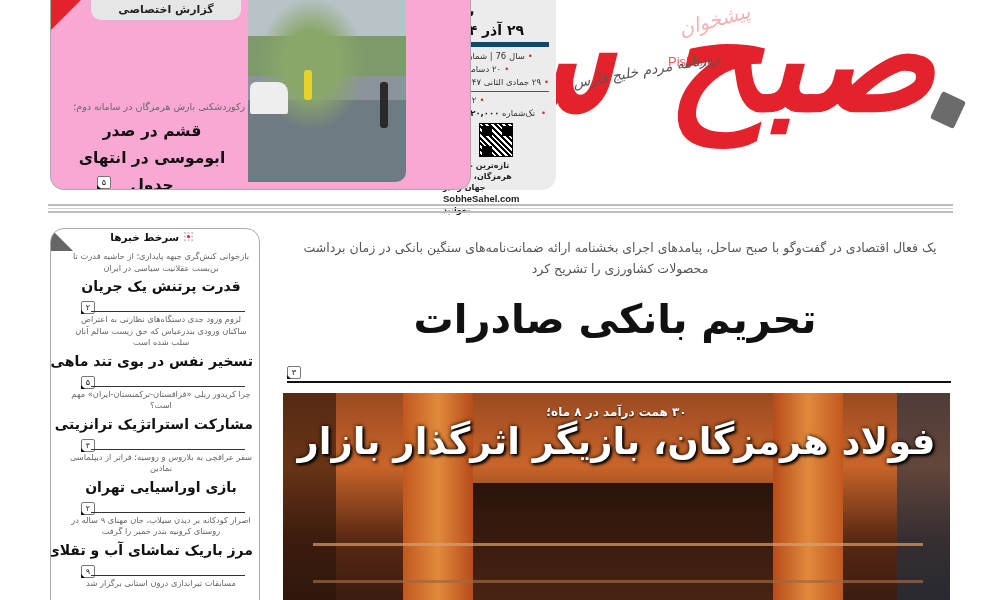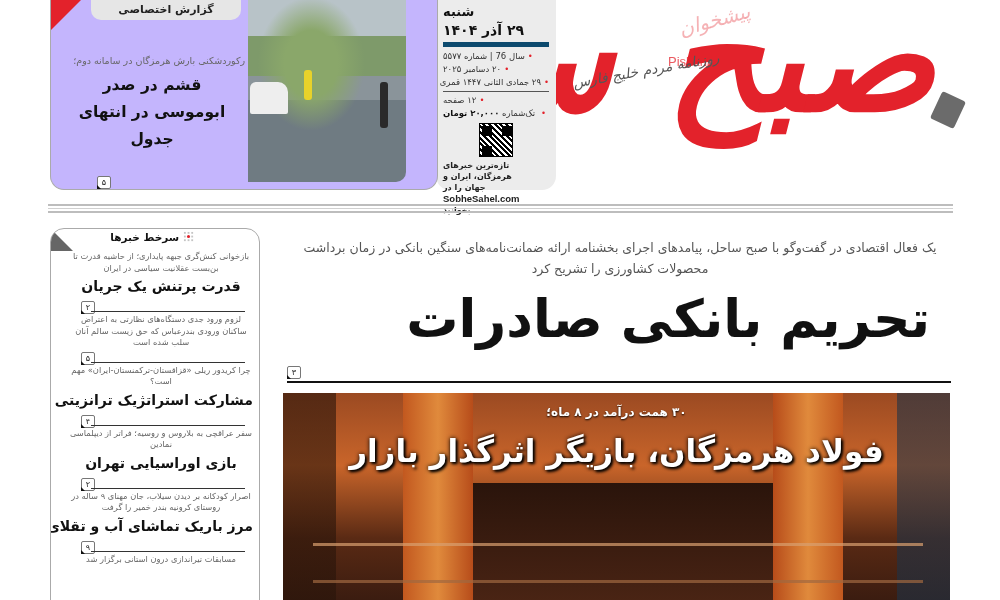--- a/index.html
+++ b/index.html
@@ -44,56 +44,56 @@
         linear-gradient(#000,#000) 2px 22px/10px 10px no-repeat,
         repeating-linear-gradient(45deg,#000 0 2px,#fff 2px 4px);
       border: 1px solid #000; }
     .qr-wrap { height: 40px; display: flex; justify-content: center; align-items: center; }
     .qr-wrap .qr { float: none; margin: 0; }
     .datebox .promo { font-size: 8px; line-height: 11px; font-weight: bold; color: #222; }
     .datebox .site { font-family: "Liberation Sans", sans-serif; font-weight: bold; font-size: 9.5px; direction: ltr; display: inline-block; }
 
     
     .report {
-      position: absolute; left: 50px; top: 0; width: 388px; height: 190px;
-      border: 1px solid #aaa; border-top: none; border-radius: 0 0 14px 14px; background: #c4b5fd; overflow: hidden;
+      position: absolute; left: 50px; top: 0; width: 421px; height: 190px;
+      border: 1px solid #aaa; border-top: none; border-radius: 0 0 14px 14px; background: #f9a8d4; overflow: hidden;
     }
     .report-corner { position: absolute; left: 0; top: 0; width: 0; height: 0; border-top: 30px solid #e3222b; border-right: 30px solid transparent; }
     .report-tag { position: absolute; left: 40px; top: 0; width: 150px; height: 20px; background: #e6e6e6; border-radius: 0 0 10px 10px;
       font-size: 11px; font-weight: bold; text-align: center; line-height: 20px; color: #222; }
     .report-photo { position: absolute; left: 197px; top: 0; width: 158px; height: 182px; border-radius: 0 0 10px 0;
       background:
         radial-gradient(ellipse at 40% 35%, #8aa76a 0 20%, transparent 40%),
         linear-gradient(180deg, #b8c3c8 0 20%, #7e9a6a 20% 42%, #8a949a 42% 55%, #6f7b82 55% 100%); }
     .report-photo .car { position: absolute; left: 2px; top: 82px; width: 38px; height: 32px; background: #eee; border-radius: 6px 10px 2px 2px; }
     .report-photo .person { position: absolute; left: 56px; top: 70px; width: 8px; height: 30px; background: #e8d22a; border-radius: 3px; }
     .report-photo .worker { position: absolute; left: 132px; top: 82px; width: 8px; height: 46px; background: #2a2a2a; border-radius: 3px; }
     .report-text { position: absolute; left: 8px; top: 55px; width: 186px; text-align: center; }
-    .report-kicker { font-size: 9.5px; color: #666; white-space: nowrap; text-align: right; }
+    .report-kicker { font-size: 9.5px; color: #666; white-space: nowrap; text-align: right; margin-top: 46px; }
     .report-title { font-size: 15.5px; font-weight: bold; line-height: 27px; margin-top: 6px; color: #111; }
     .page-ref { position: absolute; width: 14px; height: 13px; border: 1px solid #777; border-radius: 2px; font-size: 8px; line-height: 12px; text-align: center; color: #222; background: #fff; }
     .page-ref::after { content: ""; position: absolute; left: -1px; bottom: -1px; border-bottom: 4px solid #111; border-right: 4px solid transparent; }
 
     
     .lead-kicker { position: absolute; left: 285px; top: 237px; width: 670px; text-align: center; font-size: 12.5px; line-height: 21px; color: #555; }
-    .lead-title { position: absolute; left: 300px; top: 283px; width: 630px; 
-      font-size: 52px; font-weight: bold; line-height: 72px; color: #111; letter-spacing: -1px; white-space: nowrap; }
+    .lead-title { position: absolute; left: 300px; top: 283px; width: 630px; text-align: center;
+      font-size: 40px; font-weight: bold; line-height: 72px; color: #111; letter-spacing: -1px; white-space: nowrap; }
     .lead-rule { position: absolute; left: 287px; top: 381px; width: 664px; height: 2px; background: #111; }
 
     
     .feature { position: absolute; left: 283px; top: 393px; width: 667px; height: 207px; overflow: hidden;
       background:
         linear-gradient(90deg, rgba(40,20,10,0.6) 0 8%, transparent 8% 92%, rgba(30,50,70,0.6) 92% 100%),
         linear-gradient(180deg, #9b4a22 0%, #c9652a 35%, #5a2a14 70%, #3b1c10 100%); }
     .feature .furnace { position: absolute; left: 190px; top: 90px; width: 300px; height: 120px; background: linear-gradient(180deg,#2a140b,#4a2414); }
     .feature .pillar-l { position: absolute; left: 120px; top: 0; width: 70px; height: 207px; background: linear-gradient(90deg,#c2581f,#e08a3c,#b74c1a); }
     .feature .pillar-r { position: absolute; left: 490px; top: 0; width: 70px; height: 207px; background: linear-gradient(90deg,#b74c1a,#e08a3c,#c2581f); }
     .feature .rail { position: absolute; left: 30px; top: 150px; width: 610px; height: 40px; border-top: 3px solid #d9a070; border-bottom: 3px solid #a06840; opacity: 0.7; }
     .feature-kicker { position: absolute; left: 0; top: 12px; width: 100%; text-align: center; font-size: 12px; font-weight: bold; color: #fff; text-shadow: 0 1px 2px #000; }
-    .feature-title { position: absolute; left: 0; top: 40px; width: 100%; text-align: center; font-size: 31px; font-weight: bold; color: #fff;
+    .feature-title { position: absolute; left: 0; top: 27px; width: 100%; text-align: center; font-size: 37px; font-weight: bold; color: #fff;
       text-shadow: 0 0 4px #000, 2px 2px 3px #000; white-space: nowrap; }
 
     
     .sidebar { position: absolute; left: 50px; top: 228px; width: 210px; height: 380px; border: 1px solid #aaa; border-radius: 14px 14px 0 0; background: #fff; overflow: hidden; }
     .sidebar-fold2 { position: absolute; left: 0; top: 0; width: 0; height: 0; border-bottom: 22px solid #666; border-right: 22px solid transparent; transform: rotate(0deg); }
     .sidebar-head { height: 20px; text-align: center; font-size: 10.5px; font-weight: bold; margin-top: 2px; }
     .grid-icon { display: inline-block; width: 11px; height: 11px; margin-right: 6px; vertical-align: -1px;
       background: radial-gradient(circle, #c4c4c4 1.1px, transparent 1.3px) 0 0/3.7px 3.7px; position: relative; }
     .grid-icon::after { content: ""; position: absolute; left: 4px; top: 4px; width: 3px; height: 3px; background: #e3222b; border-radius: 50%; }
     .news-item { position: relative; text-align: center; padding: 0 6px; margin-left: 12px; }
@@ -178,20 +178,21 @@
   <div class="news-item">
     <div class="k">بازخوانی کنش‌گری جبهه پایداری؛ از حاشیه قدرت تا بن‌بست عقلانیت سیاسی در ایران</div>
     <div class="t">قدرت پرتنش یک جریان</div>
     <div class="foot">
         <div class="page-ref">۲</div>
         <div class="line"></div>
       </div>
   </div>
   <div class="news-item">
     <div class="k">لزوم ورود جدی دستگاه‌های نظارتی به اعتراض ساکنان ورودی بندرعباس که حق زیست سالم آنان سلب شده است</div>
+    <div class="t">تسخیر نفس در بوی تند ماهی</div>
     <div class="foot">
         <div class="page-ref">۵</div>
         <div class="line"></div>
       </div>
   </div>
   <div class="news-item">
     <div class="k">چرا کریدور ریلی «قزاقستان-ترکمنستان-ایران» مهم است؟</div>
     <div class="t">مشارکت استراتژیک ترانزیتی</div>
     <div class="foot">
         <div class="page-ref">۴</div>

